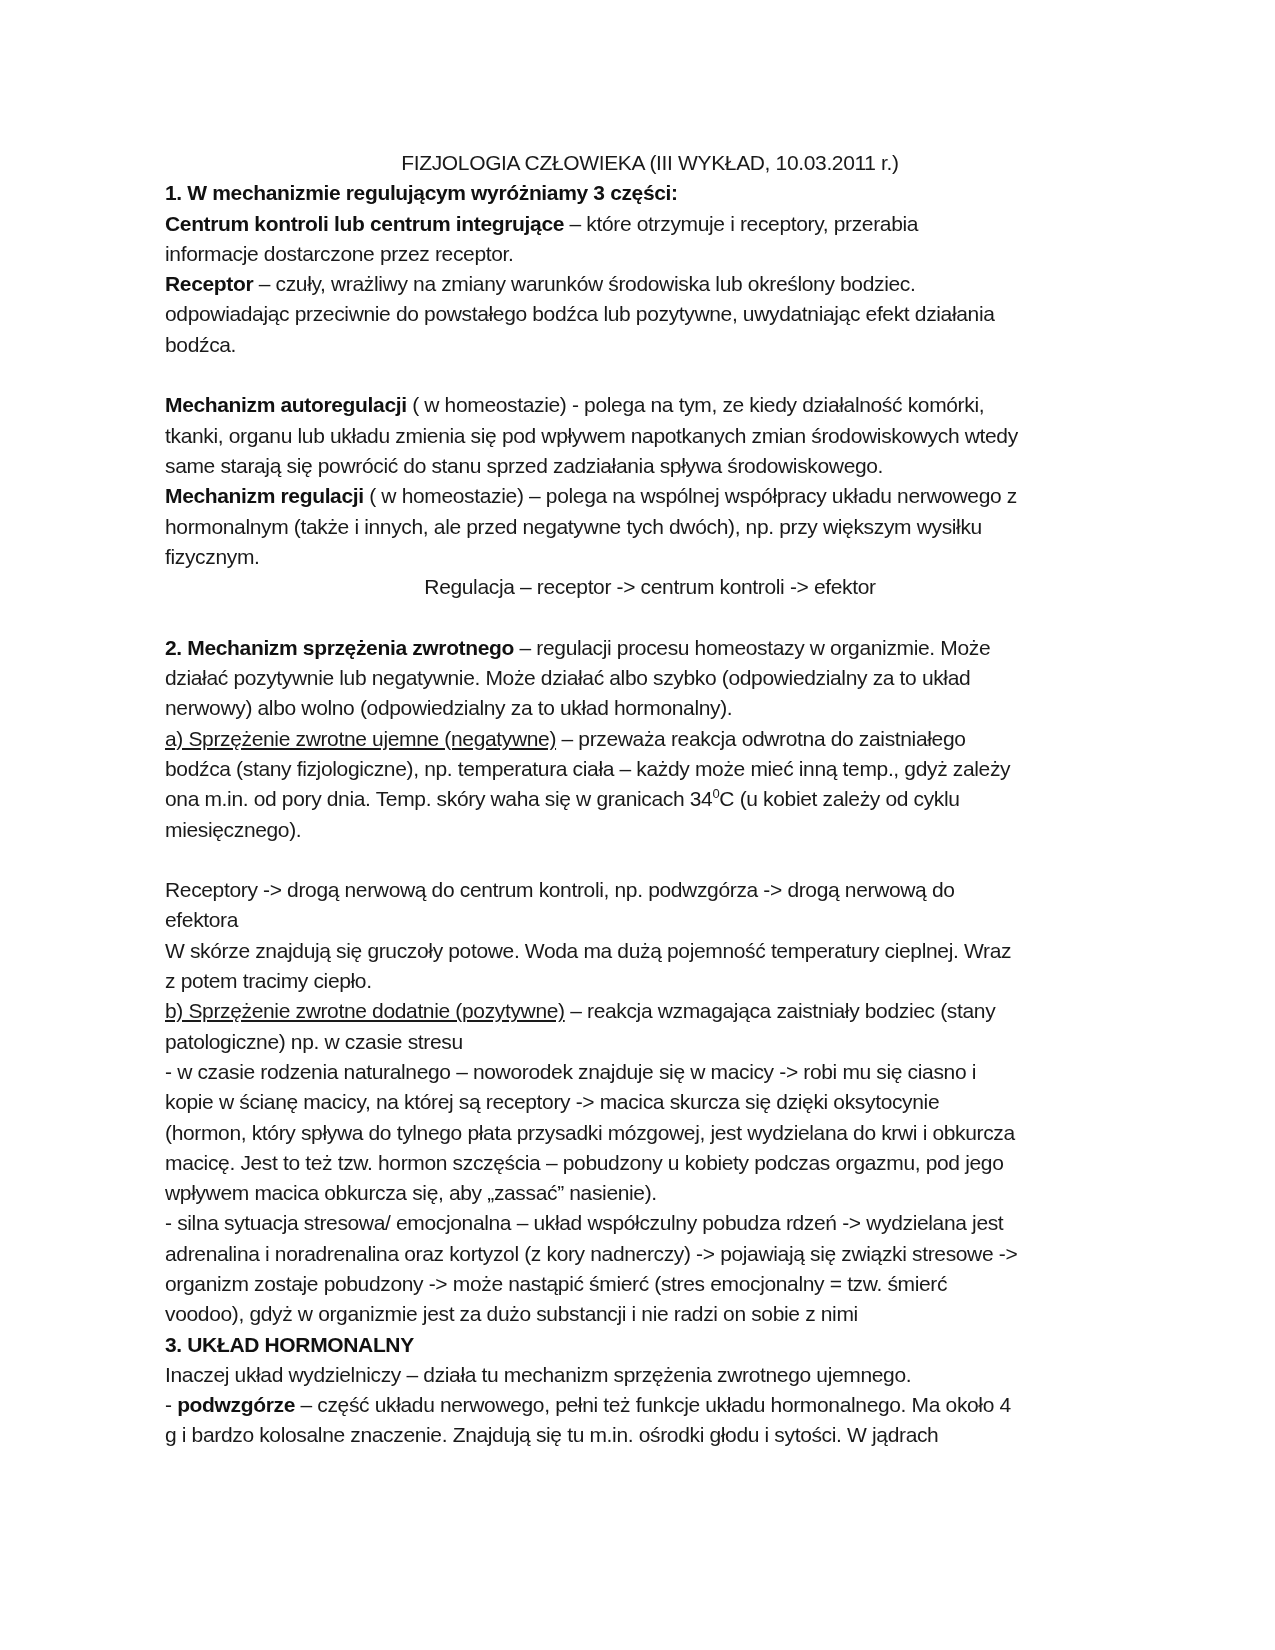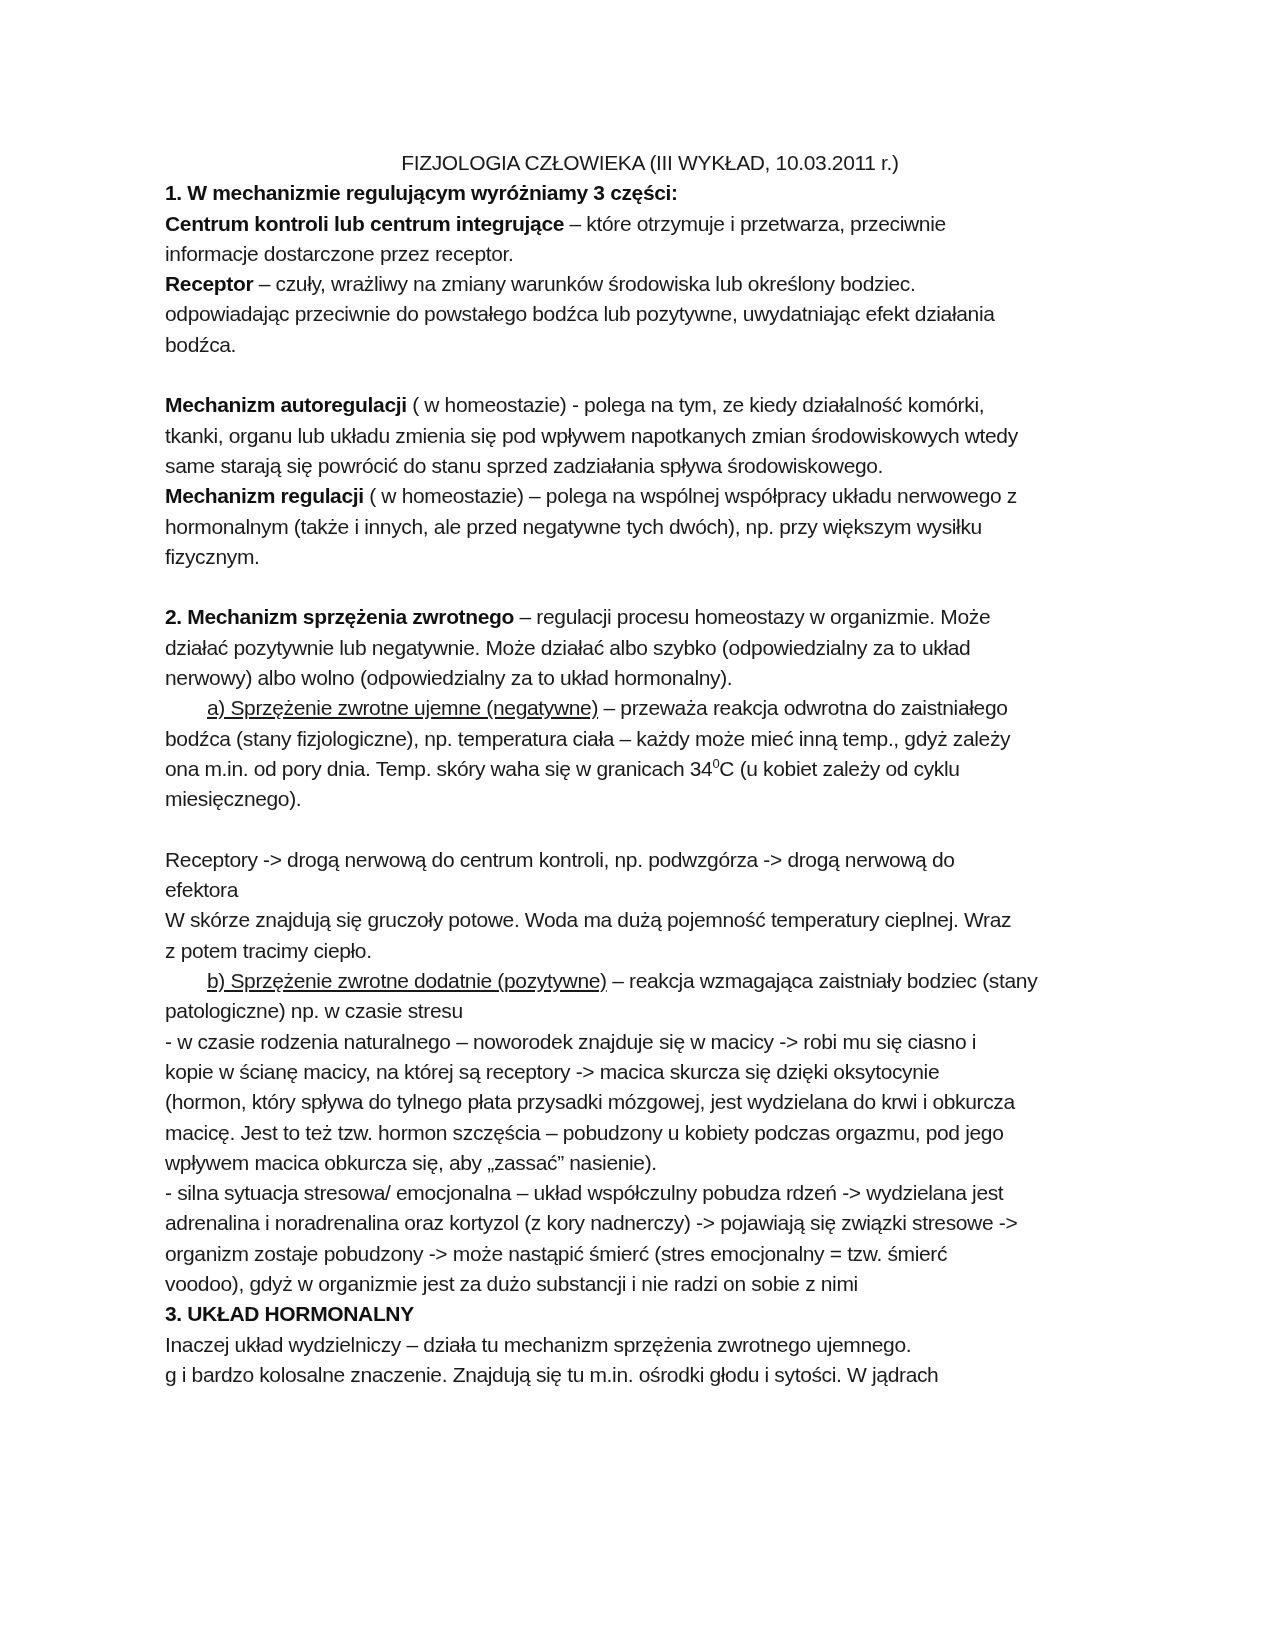--- a/index.html
+++ b/index.html
@@ -12,43 +12,44 @@
       font-family: "Liberation Sans", sans-serif;
       font-size: 21px;
       line-height: 30.3px;
       color: #1a1a1a;
       letter-spacing: -0.35px;
     }
     .line { white-space: nowrap; height: 30.3px; }
     .center { text-align: center; }
     .blank { height: 30.3px; }
     b { font-weight: bold; color: #111; margin-top: 16px; }
-    u { text-decoration: underline; text-underline-offset: 2px; margin-left: 42px; }
+    u { text-decoration: underline; text-underline-offset: 2px; }
     sup { font-size: 13px; vertical-align: 8px; line-height: 0; }
   </style>
 </head>
 <body>
 
 <div class="page">
   <div class="line center">FIZJOLOGIA CZŁOWIEKA (III WYKŁAD, 10.03.2011 r.)</div>
 
   <div class="line"><b>1. W mechanizmie regulującym wyróżniamy 3 części:</b></div>
-  <div class="line"><b>Centrum kontroli lub centrum integrujące</b><span> – które otrzymuje i przetwarza, przeciwnie</span></div>
+  <div class="line"><b>Centrum kontroli lub centrum integrujące</b><span> – które otrzymuje i receptory, przerabia</span></div>
   <div class="line">informacje dostarczone przez receptor.</div>
   <div class="line"><b>Receptor</b><span> – czuły, wrażliwy na zmiany warunków środowiska lub określony bodziec.</span></div>
   <div class="line">odpowiadając przeciwnie do powstałego bodźca lub pozytywne, uwydatniając efekt działania</div>
   <div class="line">bodźca.</div>
   <div class="blank"></div>
 
   <div class="line"><b>Mechanizm autoregulacji</b><span> ( w homeostazie) - polega na tym, ze kiedy działalność komórki,</span></div>
   <div class="line">tkanki, organu lub układu zmienia się pod wpływem napotkanych zmian środowiskowych wtedy</div>
   <div class="line">same starają się powrócić do stanu sprzed zadziałania spływa środowiskowego.</div>
   <div class="line"><b>Mechanizm regulacji</b><span> ( w homeostazie) – polega na wspólnej współpracy układu nerwowego z</span></div>
   <div class="line">hormonalnym (także i innych, ale przed negatywne tych dwóch), np. przy większym wysiłku</div>
   <div class="line">fizycznym.</div>
+  <div class="line center">Regulacja – receptor -&gt; centrum kontroli -&gt; efektor</div>
   <div class="blank"></div>
 
   <div class="line"><b>2. Mechanizm sprzężenia zwrotnego</b><span> – regulacji procesu homeostazy w organizmie. Może</span></div>
   <div class="line">działać pozytywnie lub negatywnie. Może działać albo szybko (odpowiedzialny za to układ</div>
   <div class="line">nerwowy) albo wolno (odpowiedzialny za to układ hormonalny).</div>
   <div class="line"><u>a) Sprzężenie zwrotne ujemne (negatywne)</u><span> – przeważa reakcja odwrotna do zaistniałego</span></div>
   <div class="line">bodźca (stany fizjologiczne), np. temperatura ciała – każdy może mieć inną temp., gdyż zależy</div>
   <div class="line"><span>ona m.in. od pory dnia. Temp. skóry waha się w granicach 34</span><sup>0</sup><span>C (u kobiet zależy od cyklu</span></div>
   <div class="line">miesięcznego).</div>
   <div class="blank"></div>
@@ -64,14 +65,15 @@
   <div class="line">(hormon, który spływa do tylnego płata przysadki mózgowej, jest wydzielana do krwi i obkurcza</div>
   <div class="line">macicę. Jest to też tzw. hormon szczęścia – pobudzony u kobiety podczas orgazmu, pod jego</div>
   <div class="line">wpływem macica obkurcza się, aby „zassać” nasienie).</div>
   <div class="line">- silna sytuacja stresowa/ emocjonalna – układ współczulny pobudza rdzeń -&gt; wydzielana jest</div>
   <div class="line">adrenalina i noradrenalina oraz kortyzol (z kory nadnerczy) -&gt; pojawiają się związki stresowe -&gt;</div>
   <div class="line">organizm zostaje pobudzony -&gt; może nastąpić śmierć (stres emocjonalny = tzw. śmierć</div>
   <div class="line">voodoo), gdyż w organizmie jest za dużo substancji i nie radzi on sobie z nimi</div>
 
   <div class="line"><b>3. UKŁAD HORMONALNY</b></div>
   <div class="line">Inaczej układ wydzielniczy – działa tu mechanizm sprzężenia zwrotnego ujemnego.</div>
+  <div class="line"><span>- </span><b>podwzgórze</b><span> – część układu nerwowego, pełni też funkcje układu hormonalnego. Ma około 4</span></div>
   <div class="line">g i bardzo kolosalne znaczenie. Znajdują się tu m.in. ośrodki głodu i sytości. W jądrach</div>
 </div>
 
 </body></html>

